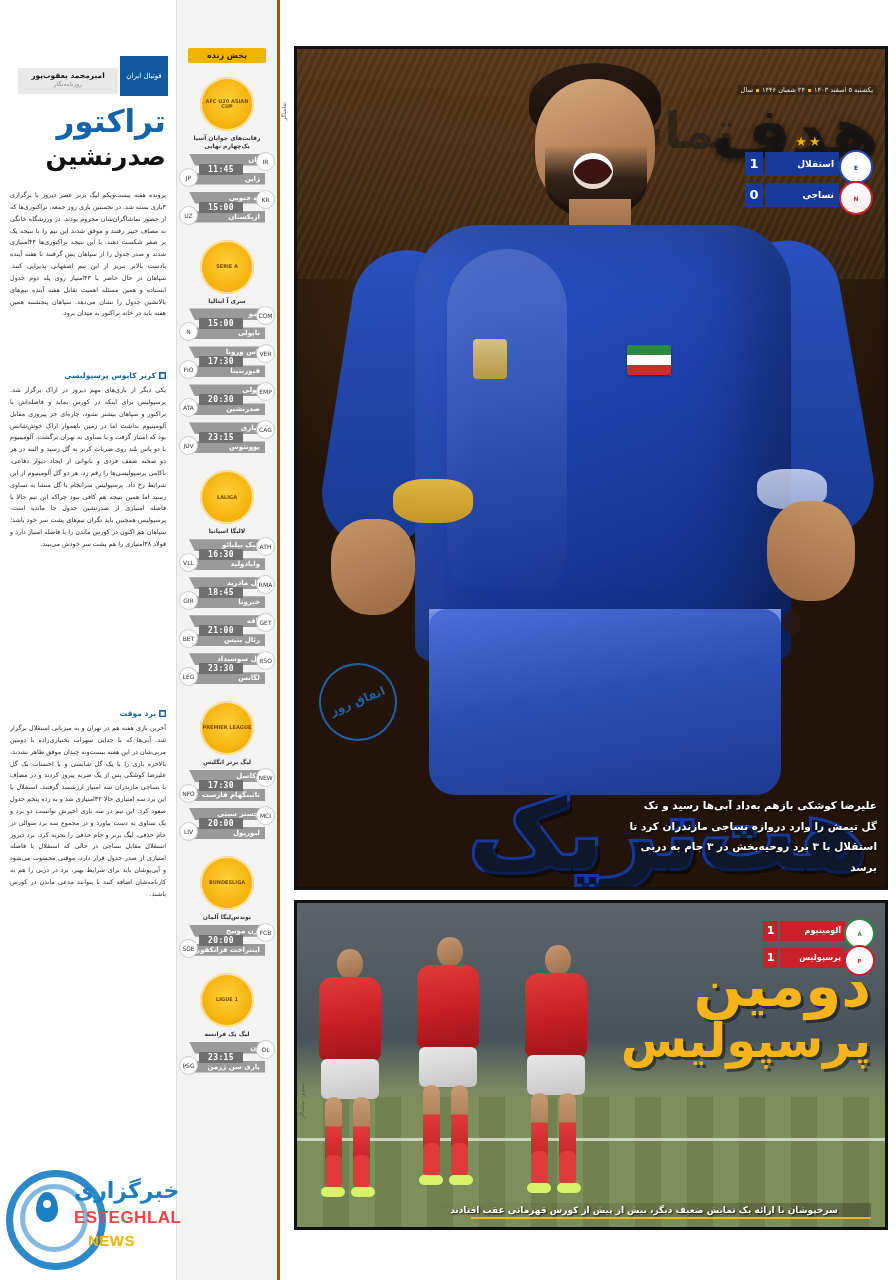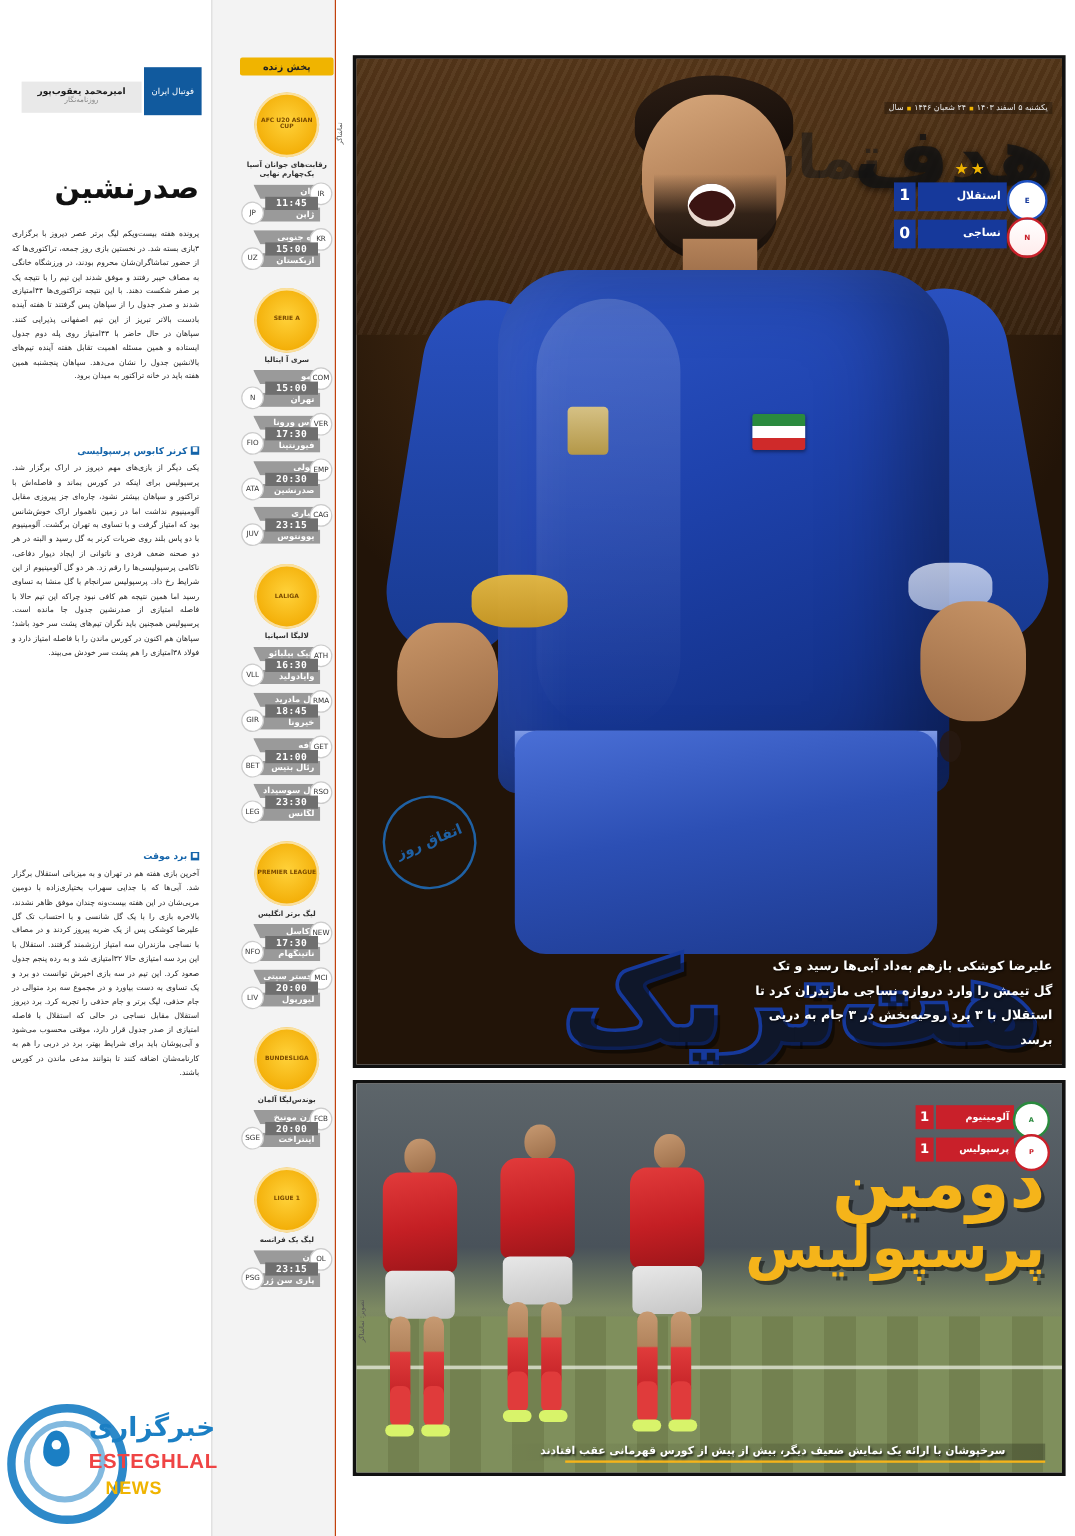--- a/index.html
+++ b/index.html
@@ -44,22 +44,22 @@
            background:#fff;border-radius:50%;}
   .wm .fa{position:absolute;left:72px;top:16px;font-size:22px;color:#1b7fc4;
           font-weight:bold;}
   .wm .en{position:absolute;left:72px;top:46px;font-size:17px;color:#ef4444;
           font-weight:bold;letter-spacing:.5px;font-family:"Liberation Sans",sans-serif;}
   .wm .en2{position:absolute;left:86px;top:70px;font-size:15px;color:#f0b400;
           font-weight:bold;letter-spacing:.5px;font-family:"Liberation Sans",sans-serif;}
 
   
   .tv{position:absolute;left:176px;top:0;width:104px;height:1280px;
-      background:#f3f3f3;border-left:1px solid #ddd;border-right:1px solid #c2410c;
-      box-sizing:border-box;padding-left:22px;}
+      background:#f3f3f3;border-left:1px solid #ddd;border-right:3px solid #c2410c;
+      box-sizing:border-box;}
   .tv-title{margin:48px auto 0;width:78px;height:15px;background:#f0b400;
             color:#222;font-size:8px;font-weight:bold;text-align:center;
             line-height:15px;border-radius:2px;}
   .lg{margin-top:14px;position:relative;}
   .lg-badge{width:54px;height:54px;margin:0 auto;border-radius:50%;
             background:radial-gradient(circle at 50% 45%,#ffd23a 0%,#f3ae07 70%,#e49c00 100%);
             display:flex;align-items:center;justify-content:center;
             box-shadow:0 0 0 2px rgba(255,255,255,.6) inset;}
   .lg-name{text-align:center;font-size:6px;color:#333;margin-top:3px;
            font-weight:bold;line-height:1.3;}
@@ -239,20 +239,21 @@
 <div class="page">
 
   <div class="left-col">
     <div class="brandbox">فوتبال ایران</div>
     <div class="kicker-bullet"></div>
     <div class="byline">
       <div class="nm">امیرمحمد یعقوب‌پور</div>
       <div class="rl">روزنامه‌نگار</div>
     </div>
 
+    <div class="headline1">تراکتور</div>
     <div class="headline2">صدرنشین</div>
 
     <div class="art" style="top:190px;">پرونده هفته بیست‌ویکم لیگ برتر عصر دیروز با برگزاری ۳بازی بسته شد. در نخستین بازی روز جمعه، تراکتوری‌ها که از حضور تماشاگران‌شان محروم بودند، در ورزشگاه خانگی به مصاف خیبر رفتند و موفق شدند این تیم را با نتیجه یک بر صفر شکست دهند. با این نتیجه تراکتوری‌ها ۴۴امتیازی شدند و صدر جدول را از سپاهان پس گرفتند تا هفته آینده بادست بالاتر تبریز از این تیم اصفهانی پذیرایی کنند. سپاهان در حال حاضر با ۴۳امتیاز روی پله دوم جدول ایستاده و همین مسئله اهمیت تقابل هفته آینده تیم‌های بالانشین جدول را نشان می‌دهد. سپاهان پنجشنبه همین هفته باید در خانه تراکتور به میدان برود.</div>
 
     <div class="art" style="top:362px;">
       <span class="subhead"><span class="mk">■</span><span>کرنر کابوس پرسپولیسی</span></span>
       <span>یکی دیگر از بازی‌های مهم دیروز در اراک برگزار شد. پرسپولیس برای اینکه در کورس بماند و فاصله‌اش با تراکتور و سپاهان بیشتر نشود، چاره‌ای جز پیروزی مقابل آلومینیوم نداشت اما در زمین ناهموار اراک خوش‌شانس بود که امتیاز گرفت و با تساوی به تهران برگشت. آلومینیوم با دو پاس بلند روی ضربات کرنر به گل رسید و البته در هر دو صحنه ضعف فردی و ناتوانی از ایجاد دیوار دفاعی، ناکامی پرسپولیسی‌ها را رقم زد. هر دو گل آلومینیوم از این شرایط رخ داد. پرسپولیس سرانجام با گل منشا به تساوی رسید اما همین نتیجه هم کافی نبود چراکه این تیم حالا با فاصله امتیازی از صدرنشین جدول جا مانده است. پرسپولیس همچنین باید نگران تیم‌های پشت سر خود باشد؛ سپاهان هم اکنون در کورس ماندن را با فاصله امتیاز دارد و فولاد ۳۸امتیازی را هم پشت سر خودش می‌بیند.</span>
     </div>
 
     <div class="art" style="top:700px;">
@@ -296,21 +297,21 @@
         </div>
         <div class="lg">
           <div class="lg-badge">
             <span style="font-size: 5px; font-weight: bold; color: rgb(122, 74, 0); text-align: center; line-height: 1.1; padding: 2px;">SERIE A</span>
           </div>
           <div class="lg-name" style="white-space: pre-line;">سری آ ایتالیا</div>
           <div class="mrow">
             <div class="tlogo a">COM</div>
             <div class="team top">کومو</div>
             <div class="mtime">15:00</div>
-            <div class="team bot">تهران</div>
+            <div class="team bot">ناپولی</div>
             <div class="tlogo b">N</div>
           </div>
           <div class="mrow">
             <div class="tlogo a">VER</div>
             <div class="team top">هلاس ورونا</div>
             <div class="mtime">17:30</div>
             <div class="team bot">فیورنتینا</div>
             <div class="tlogo b">FIO</div>
           </div>
           <div class="mrow">

